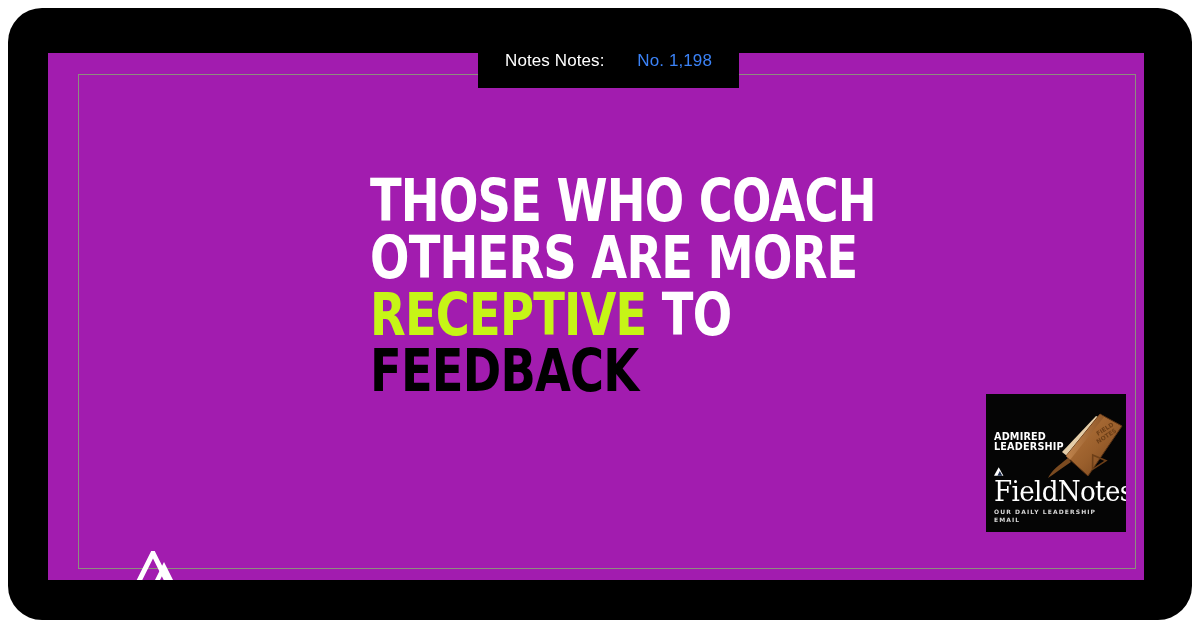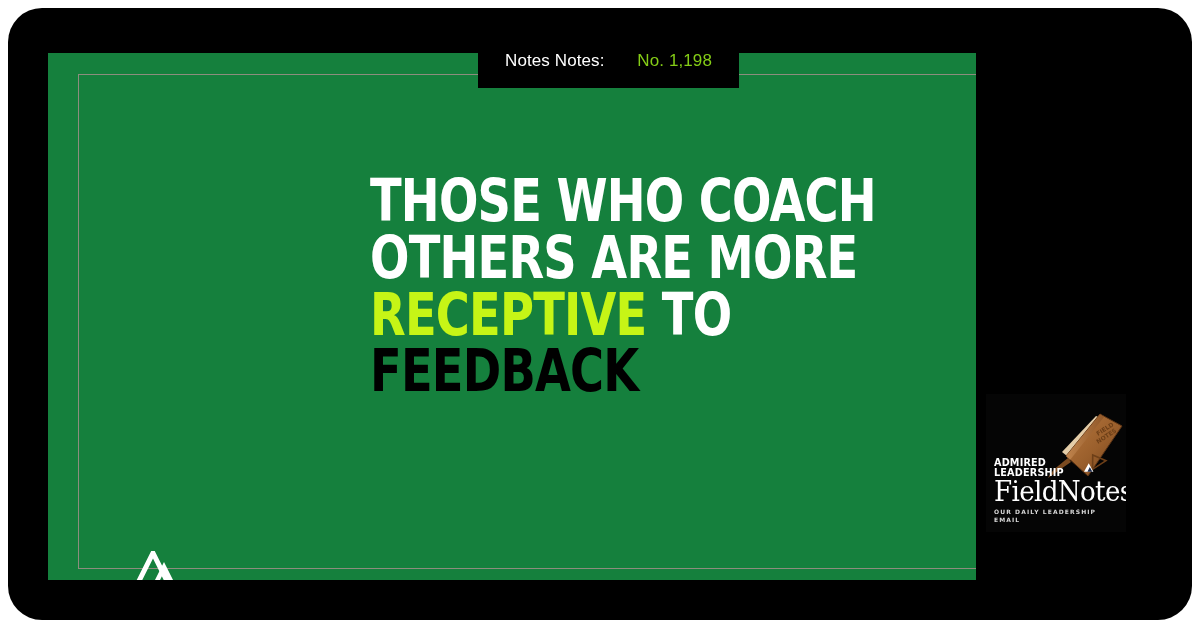--- a/index.html
+++ b/index.html
@@ -16,22 +16,22 @@
     left:8px; top:8px;
     width:1184px; height:612px;
     background:#000000;
     border-radius:34px;
   }
 
   
   .slide {
     position:absolute;
     left:40px; top:45px;
-    width:928px; height:527px;
-    background:#15803d;
+    width:1096px; height:527px;
+    background:#a21caf;
     overflow:hidden;
   }
 
   
   .inner-border {
     position:absolute;
     left:30px; top:21px;
     width:1058px; height:495px;
     border:1.5px solid #8d8d7e;
     pointer-events:none;
@@ -48,21 +48,21 @@
     justify-content:center;
     padding-bottom:17px;
     z-index:6;
   }
   .issue-tab .txt {
     font-size:17px;
     color:#ffffff;
     letter-spacing:.1px;
     white-space:nowrap;
   }
-  .issue-tab .num { color:#84cc16;padding-left:28px; }
+  .issue-tab .num { color:#3b82f6;padding-left:28px; }
 
   
   .headline {
     position:absolute;
     left:322px; top:120px;
     width:700px;
     font-family:"DejaVu Sans", sans-serif;
     font-weight:bold;
     font-size:58px;
     line-height:0.98;
@@ -99,22 +99,23 @@
     right:2px; top:14px;
     width:86px; height:84px;
   }
   .brandblock {
     position:absolute;
     left:8px; bottom:8px;
     width:124px;
   }
   .admired-row {
     display:flex;
-    align-items:center;
+    align-items:flex-start;
     gap:14px;
+    flex-direction:column;
   }
   .admired-txt {
     font-family:"DejaVu Sans", sans-serif;
     font-weight:bold;
     font-size:10.5px;
     line-height:10px;
     color:#ffffff;
     letter-spacing:.2px;
     transform:scaleX(0.92);
     transform-origin:left top;

